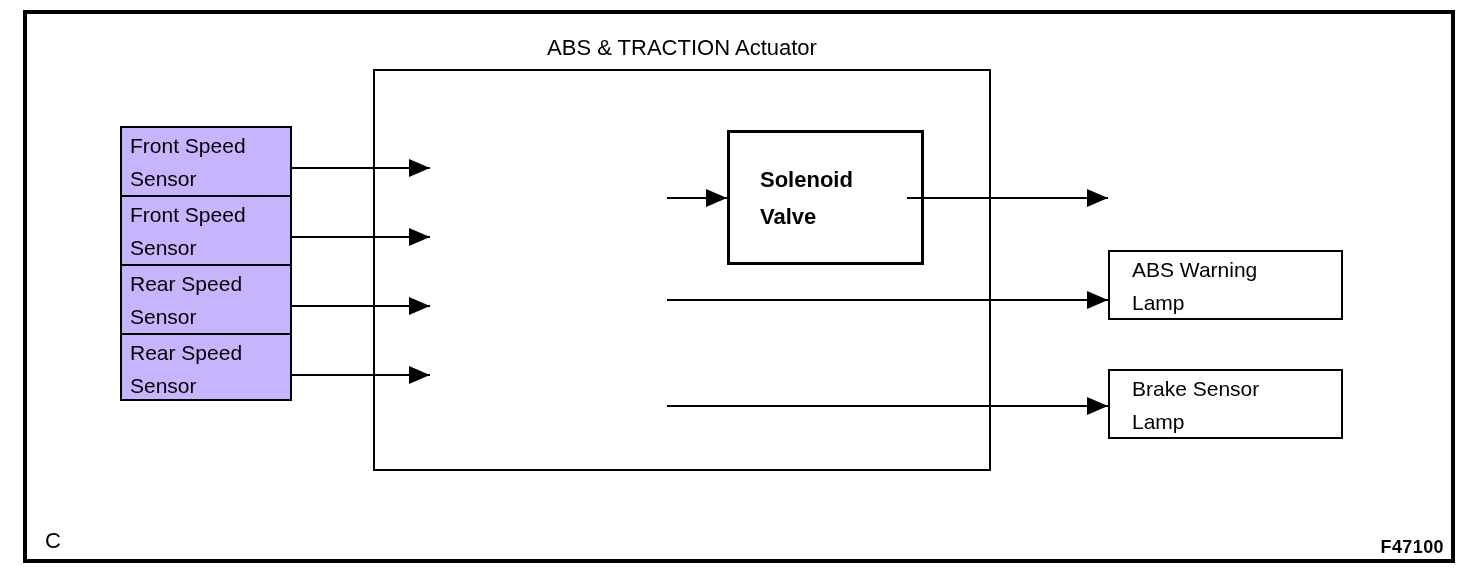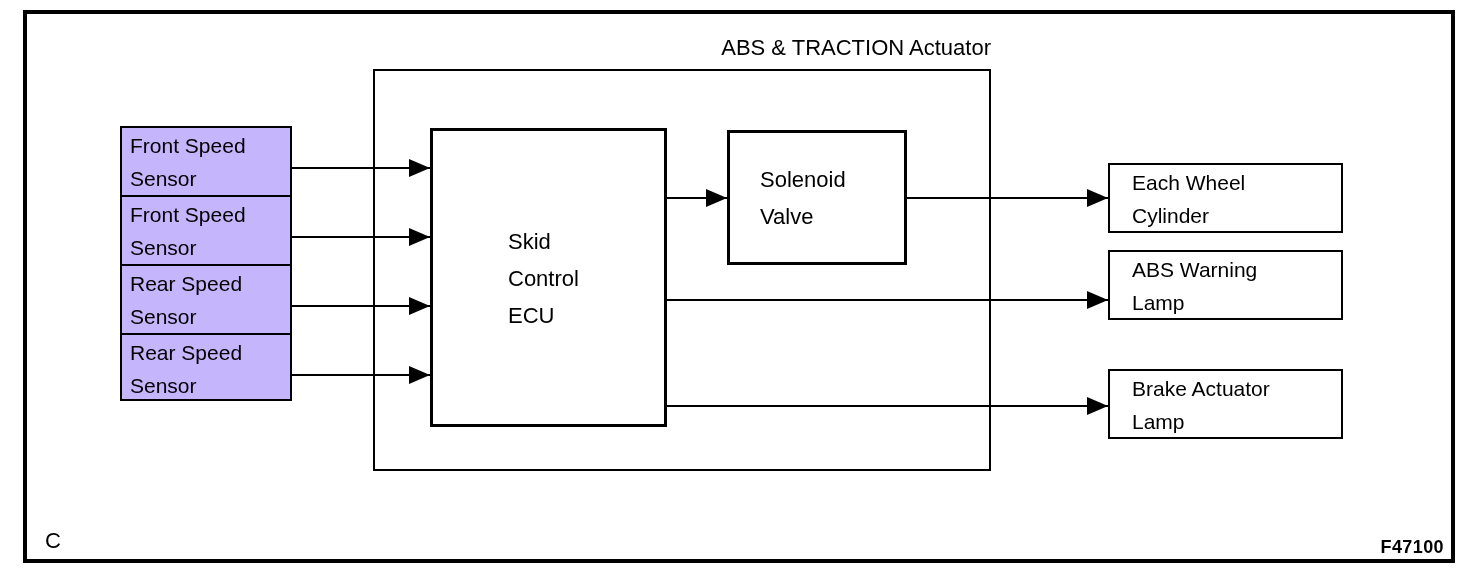--- a/index.html
+++ b/index.html
@@ -99,21 +99,21 @@
     height: 402px;
     box-sizing: border-box;
     border: 2px solid #000000;
     background: transparent;
   }
   .actuator-title {
     position: absolute;
     left: 373px;
     top: 33px;
     width: 618px;
-    text-align: right;
+    text-align: center;
     font-size: 22px;
     line-height: 30px;
     color: #000000;
   }
 
   
   .hline {
     position: absolute;
     height: 2px;
     background: #000000;
@@ -181,54 +181,45 @@
   <div class="hline" style="left:292px; top:374px; width:138px;"></div>
 
   <div class="arrow" style="left:409px; top:159px;"></div>
   <div class="arrow" style="left:409px; top:228px;"></div>
   <div class="arrow" style="left:409px; top:297px;"></div>
   <div class="arrow" style="left:409px; top:366px;"></div>
 
   <div class="actuator-title">ABS &amp; TRACTION Actuator</div>
   <div class="actuator-frame"></div>
 
-  <div class="box thick" style="left:430px; top:128px; width:237px; height:299px;">
-    <span class="box-label centered-v" style="left:75px; font-size:22px; line-height:37px;">Skid
-Control
-ECU</span>
-  </div>
-
-  <div class="box thick" style="left:727px; top:130px; width:180px; height:135px;">
+
+  <div class="box thick" style="left:727px; top:130px; width:197px; height:135px;font-weight:bold;">
     <span class="box-label centered-v" style="left:30px; font-size:22px; line-height:37px;">Solenoid
 Valve</span>
   </div>
 
   <div class="hline" style="left:667px; top:197px; width:60px;"></div>
   <div class="arrow" style="left:706px; top:189px;"></div>
 
   <div class="hline" style="left:907px; top:197px; width:201px;"></div>
   <div class="arrow" style="left:1087px; top:189px;"></div>
 
   <div class="hline" style="left:667px; top:299px; width:441px;"></div>
   <div class="arrow" style="left:1087px; top:291px;"></div>
 
   <div class="hline" style="left:667px; top:405px; width:441px;"></div>
   <div class="arrow" style="left:1087px; top:397px;"></div>
 
-  <div class="box" style="left:1108px; top:163px; width:235px; height:70px;">
-    <span class="box-label" style="left:22px; top:1px; line-height:33px;">Each Wheel
-Cylinder</span>
-  </div>
 
   <div class="box" style="left:1108px; top:250px; width:235px; height:70px;">
     <span class="box-label" style="left:22px; top:1px; line-height:33px;">ABS Warning
 Lamp</span>
   </div>
 
   <div class="box" style="left:1108px; top:369px; width:235px; height:70px;">
-    <span class="box-label" style="left:22px; top:1px; line-height:33px;">Brake Actuator
+    <span class="box-label" style="left:22px; top:1px; line-height:33px;">Brake Sensor
 Lamp</span>
   </div>
 
   <div class="corner-letter">C</div>
   <div class="figure-code">F47100</div>
 
 </div>
 
 </body></html>

